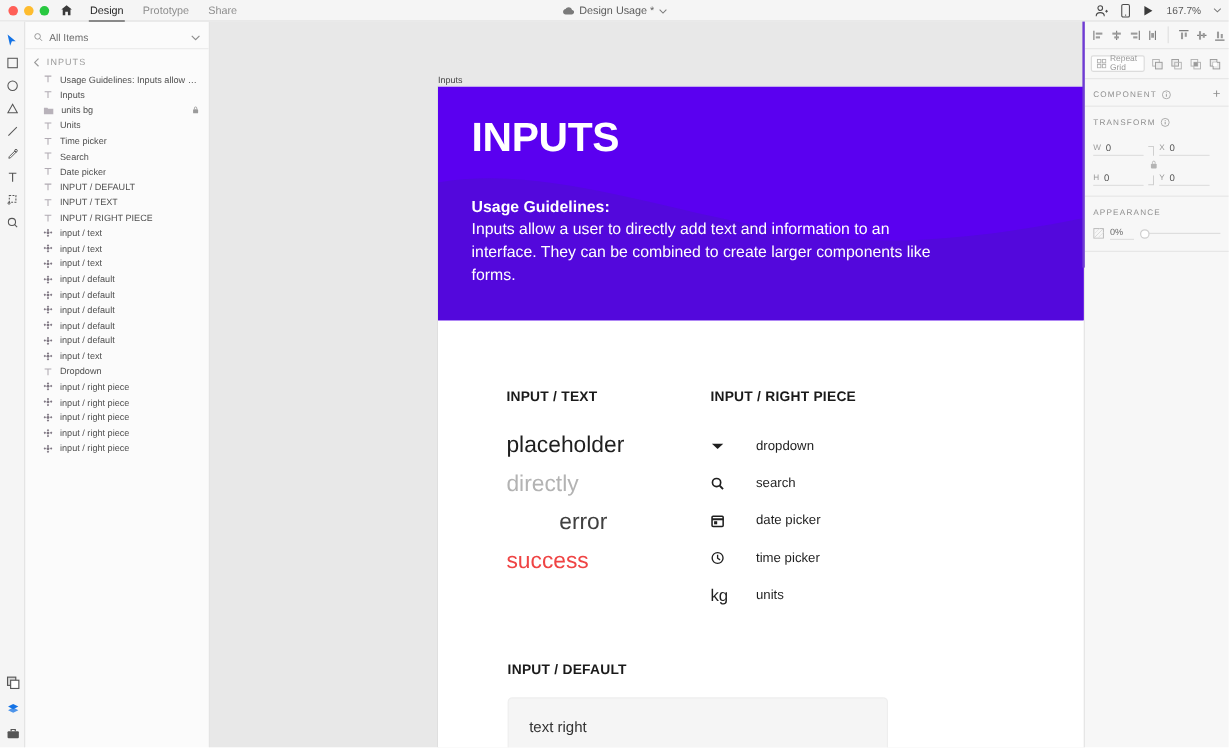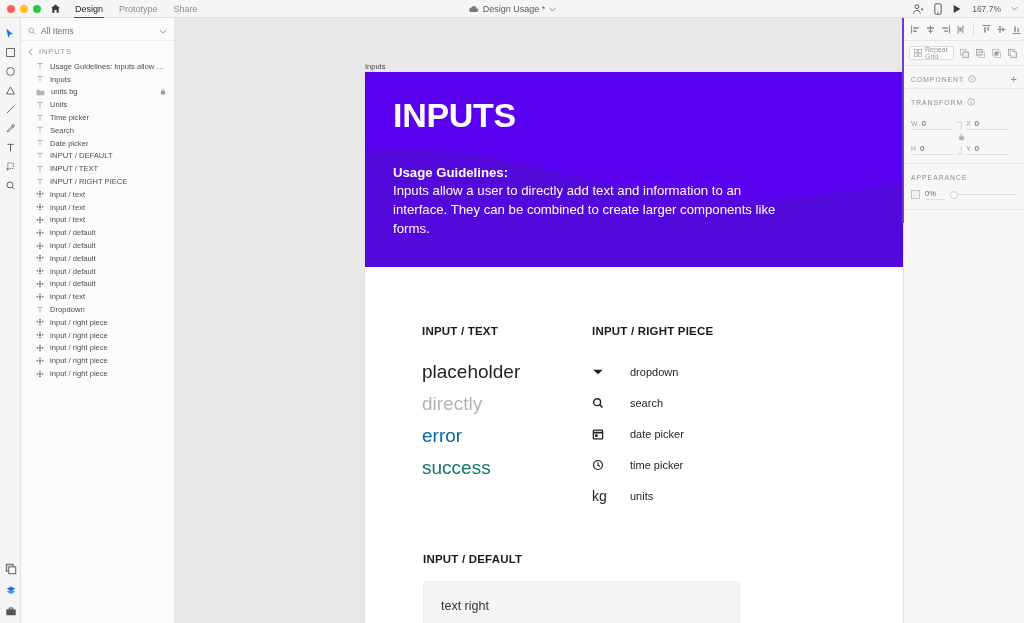--- a/index.html
+++ b/index.html
@@ -122,22 +122,22 @@
 
   .specimens { display: flex; padding: 58px 0 0 57px; }
   .col-text { width: 170px; }
   .col-right { width: 260px; }
   .col-title {
     font-size: 11.5px; font-weight: bold; color: #1a1a1a; letter-spacing: .2px;
     margin-bottom: 19px;
   }
   .sample { font-size: 19px; color: #1f1f1f; height: 32px; display: flex; align-items: center; }
   .sample.disabled { color: #b3b3b3; }
-  .sample.error { color: #0369a1; }
-  .sample.success { color: #0f766e; }
+  .sample.error { color: #404040; margin-left: 44px; }
+  .sample.success { color: #ef4444; }
   .rp-row { display: flex; align-items: center; height: 31px; }
   .rp-icon { width: 38px; display: flex; align-items: center; justify-content: flex-start; }
   .rp-icon .kg { font-size: 14px; color: #1f1f1f; }
   .rp-label { font-size: 11px; color: #1f1f1f; }
 
   .default-block { padding: 42px 0 0 58px; }
   .default-title {
     font-size: 11.5px; font-weight: bold; color: #1a1a1a; letter-spacing: .2px;
     margin-bottom: 16px;
   }

